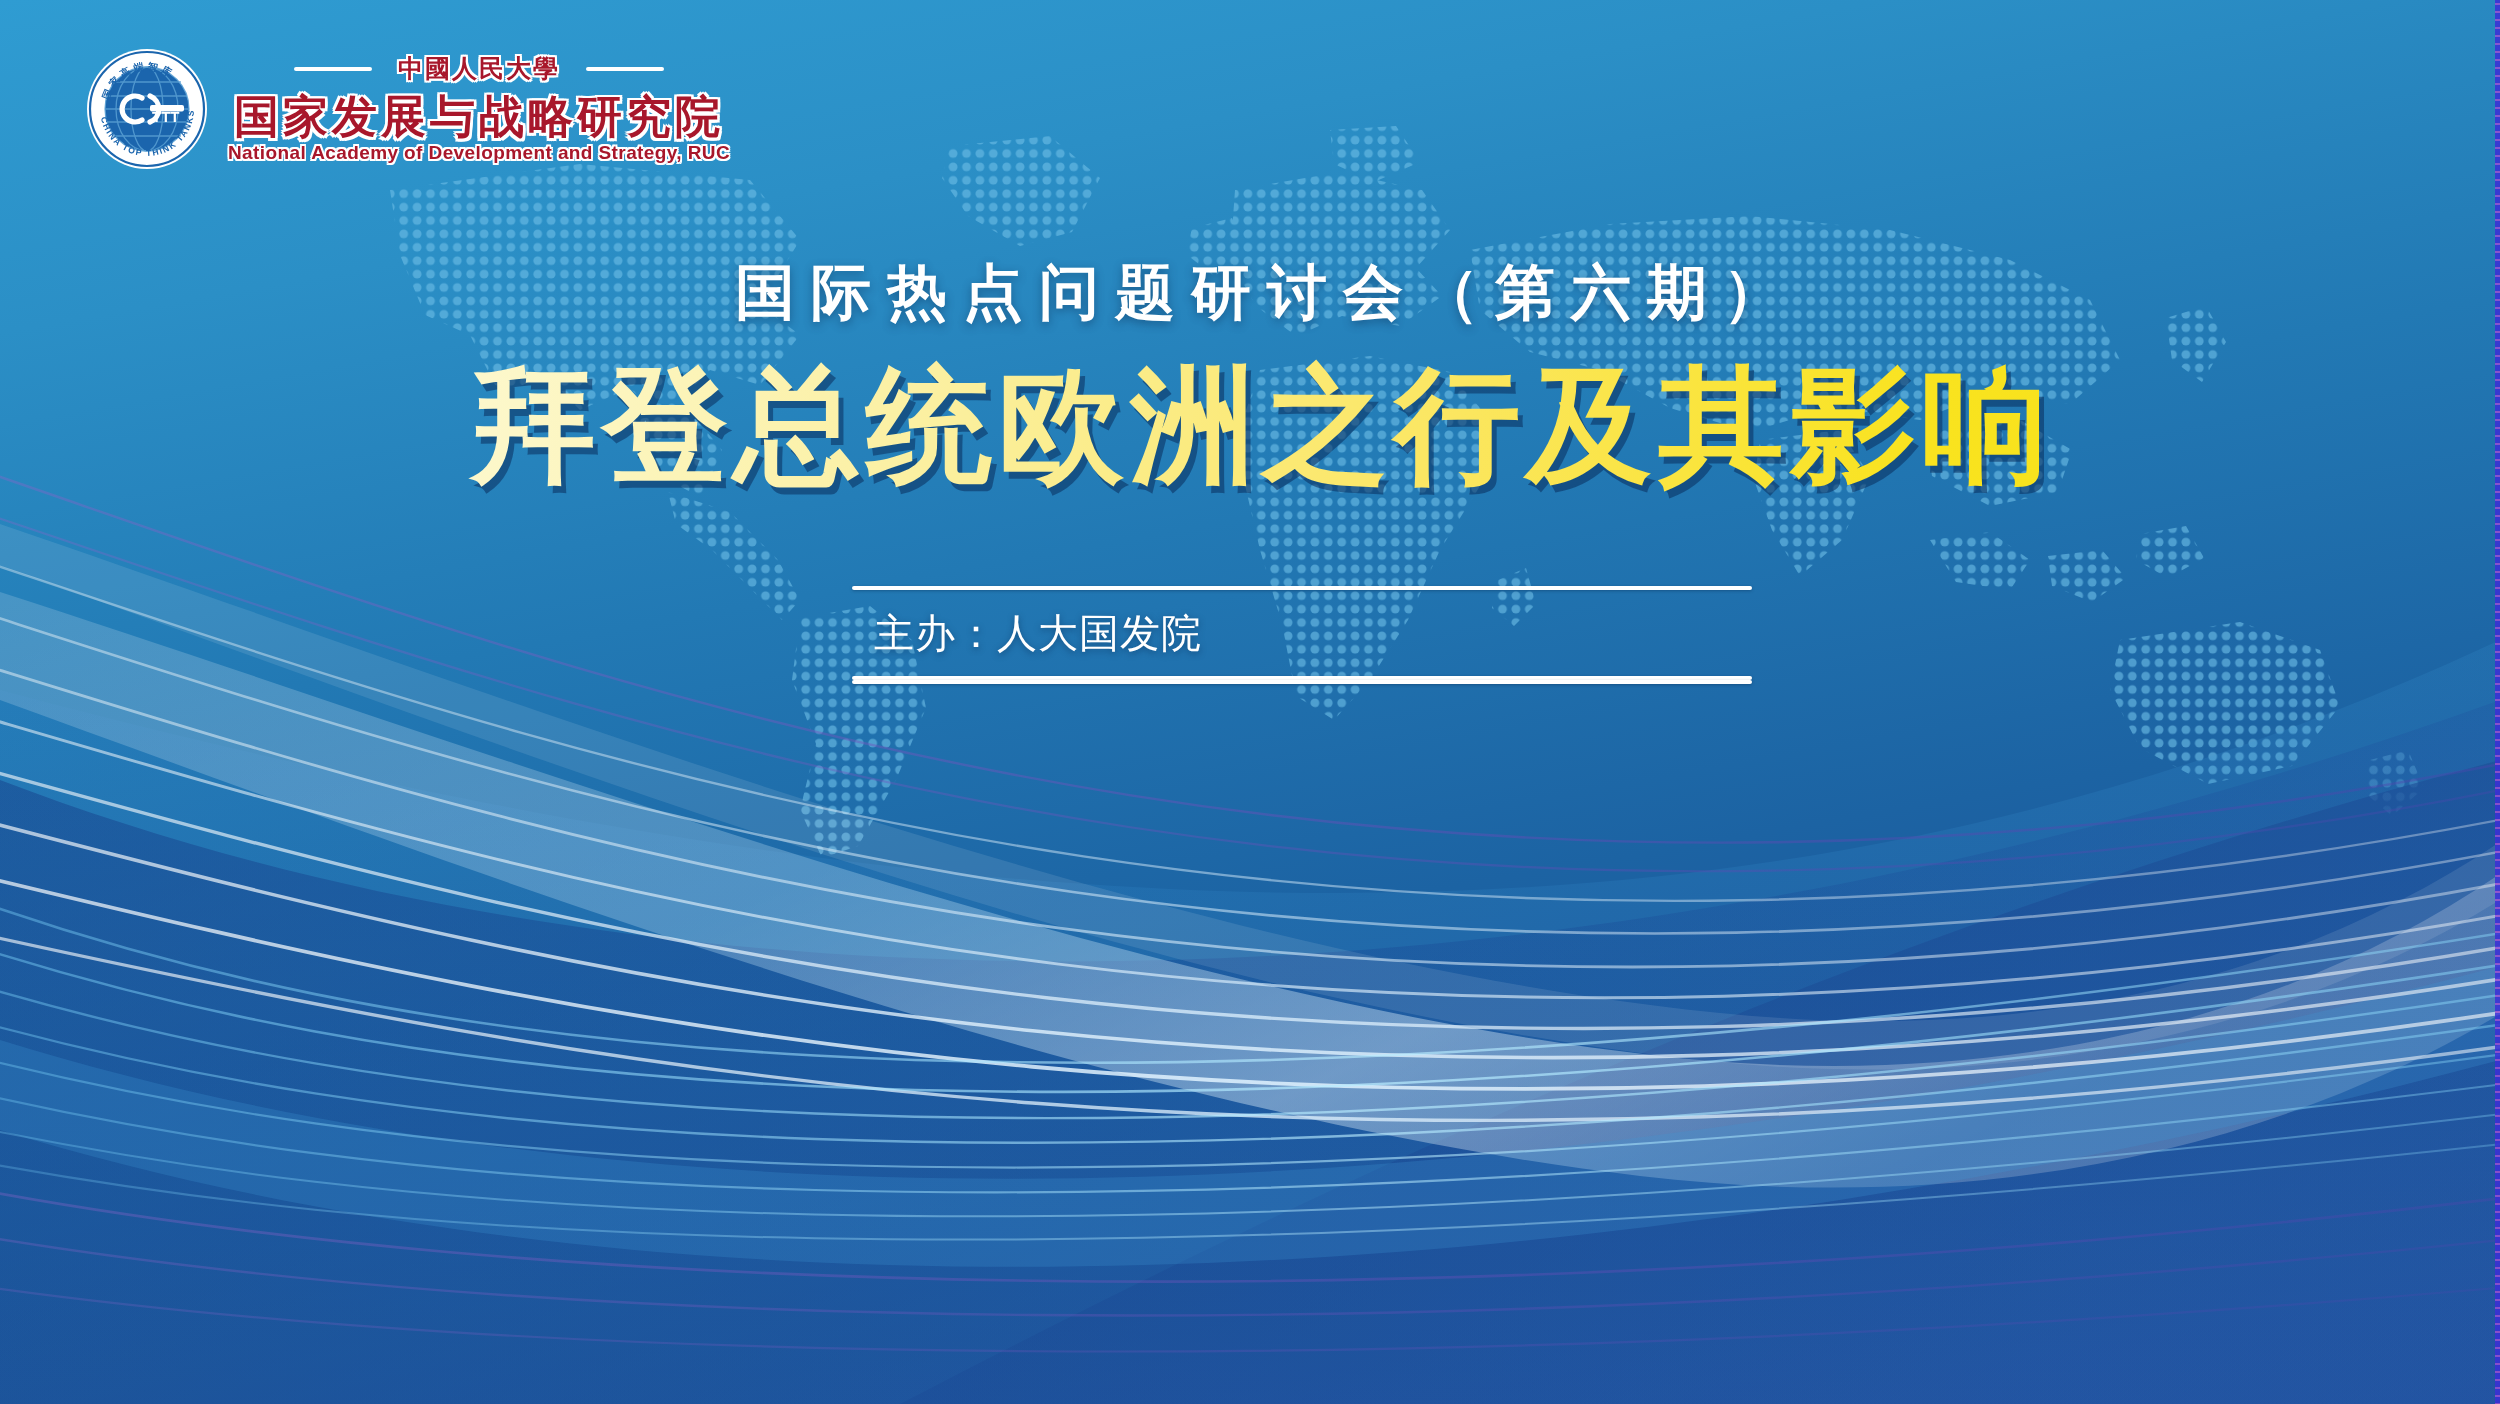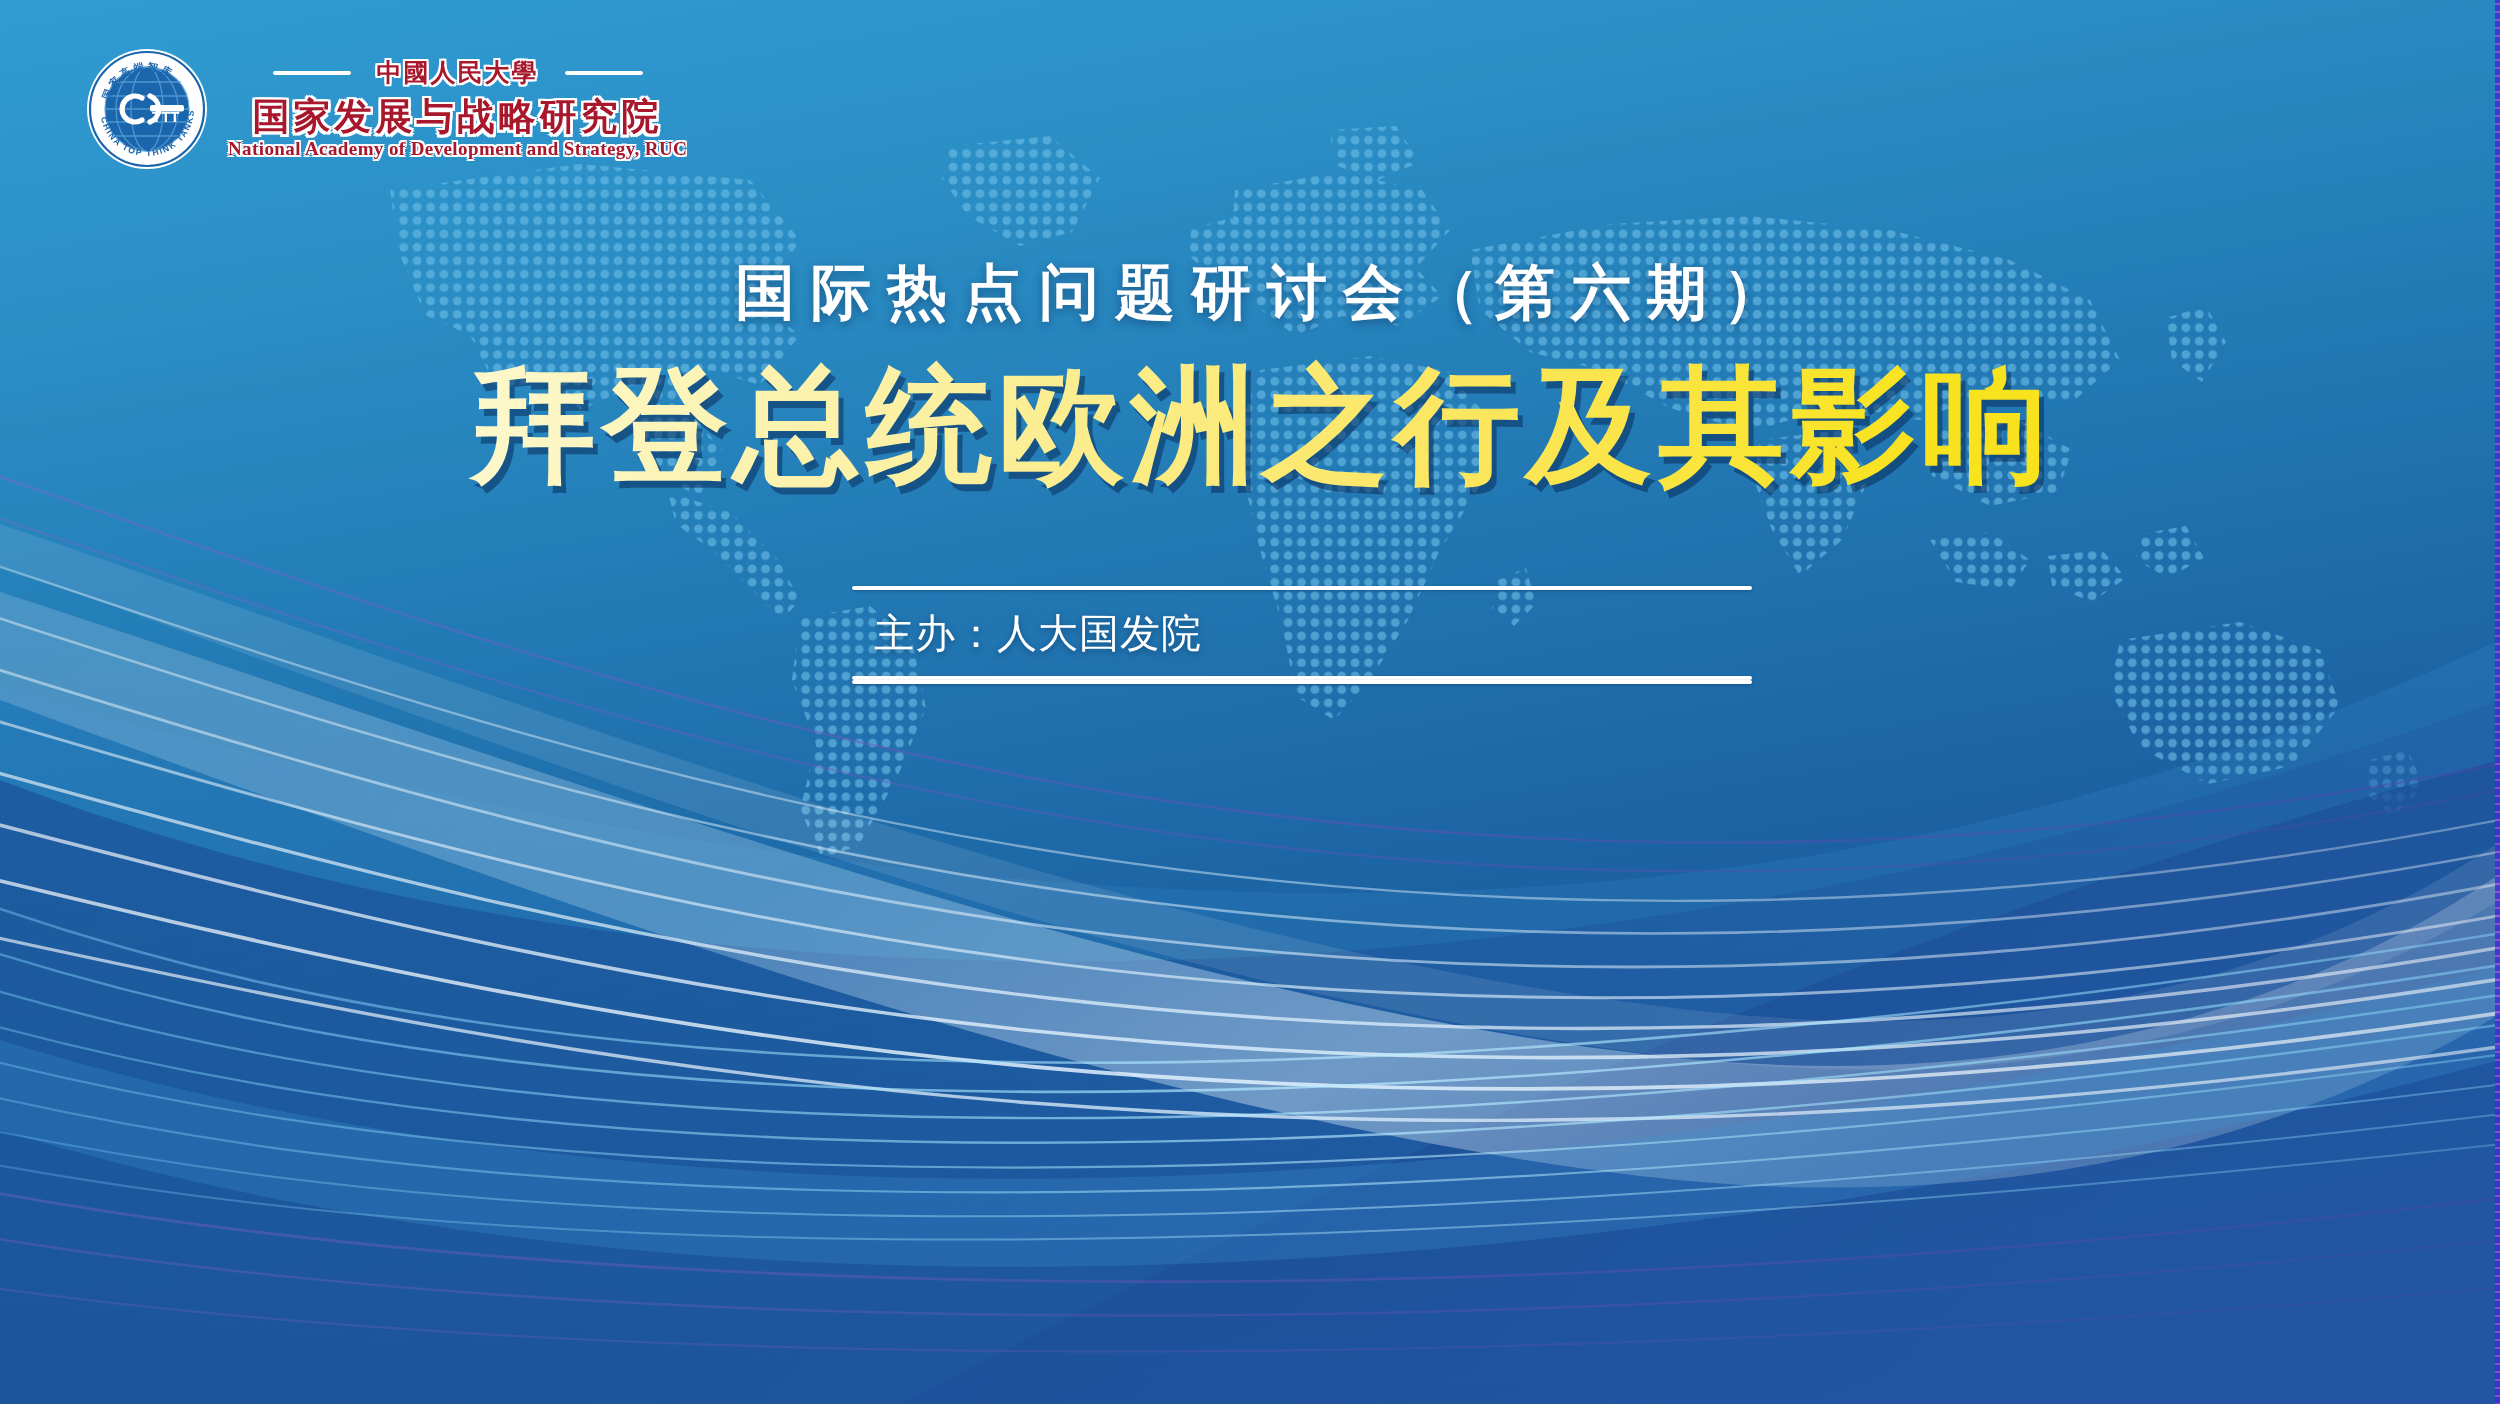--- a/index.html
+++ b/index.html
@@ -29,25 +29,25 @@
   #wordmark{display:flex;flex-direction:column;align-items:center;line-height:1;}
   .wm-top{display:flex;align-items:center;gap:26px;margin-bottom:13px;}
   .wm-rule{height:4px;width:78px;background:#fff;border-radius:2px;}
   .wm-cn-small{
     font-family:"DejaVu Sans","Liberation Sans",sans-serif;
     font-size:25px;font-weight:700;color:#a8172b;letter-spacing:2px;
     text-shadow:-2px 0 #fff,2px 0 #fff,0 -2px #fff,0 2px #fff,-2px -2px #fff,2px -2px #fff,-2px 2px #fff,2px 2px #fff;
   }
   .wm-cn-big{
     font-family:"DejaVu Sans","Liberation Sans",sans-serif;
-    font-size:37px;font-weight:700;color:#a8172b;letter-spacing:4px;white-space:nowrap;
+    font-size:45px;font-weight:700;color:#a8172b;letter-spacing:4px;white-space:nowrap;
     text-shadow:-2.5px 0 #fff,2.5px 0 #fff,0 -2.5px #fff,0 2.5px #fff,-2.5px -2.5px #fff,2.5px -2.5px #fff,-2.5px 2.5px #fff,2.5px 2.5px #fff;
   }
   .wm-en{
-    font-family:Liberation Serif, serif;
+    font-family:Liberation Sans, sans-serif;
     font-size:19px;font-weight:700;color:#a8172b;letter-spacing:.4px;white-space:nowrap;margin-top:4px;
     text-shadow:-1.6px 0 #fff,1.6px 0 #fff,0 -1.6px #fff,0 1.6px #fff,-1.6px -1.6px #fff,1.6px -1.6px #fff,-1.6px 1.6px #fff,1.6px 1.6px #fff;
   }
 
   
   #titles{position:absolute;left:9px;top:0;width:2500px;text-align:center;}
   #kicker{
     margin-top:262px;
     font-family:"DejaVu Sans","Liberation Sans",sans-serif;
     font-size:60px;font-weight:700;color:#ffffff;letter-spacing:16px;

